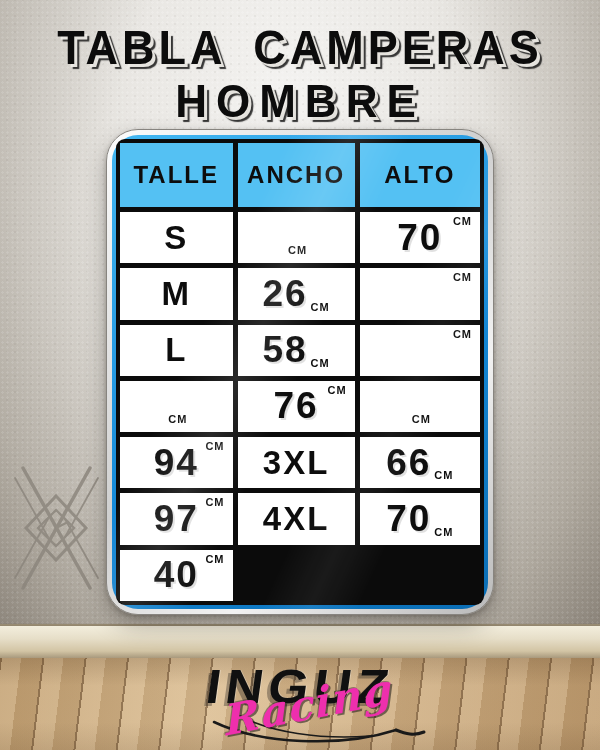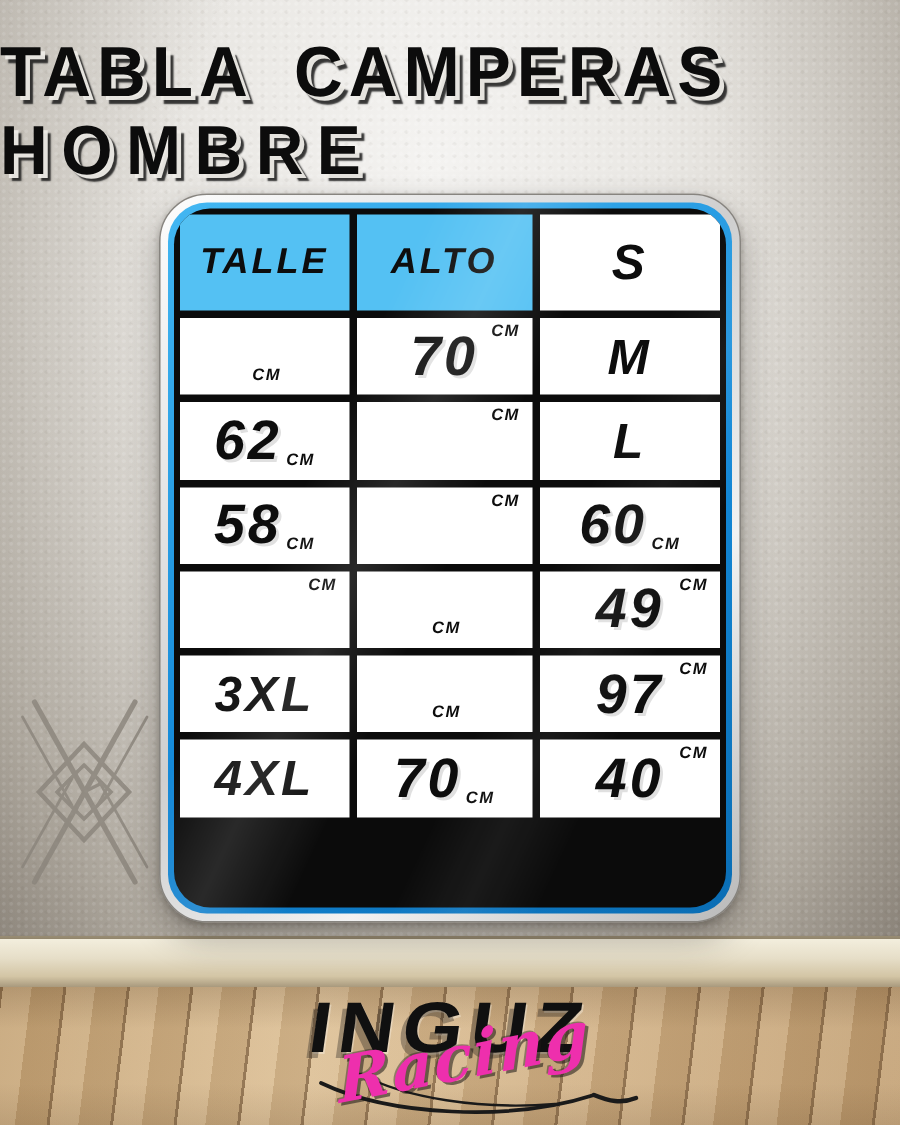--- a/index.html
+++ b/index.html
@@ -27,21 +27,21 @@
   }
   .wall::after {
     content: ""; position: absolute; inset: 0;
     background: radial-gradient(ellipse at 50% 30%,
       transparent 45%, rgba(92,84,72,0.18) 80%, rgba(70,62,52,0.32) 100%);
   }
 
   
   .title {
     position: absolute; left: 0; top: 22px; width: 600px;
-    text-align: left; z-index: 3; color: #0c0c0c;
+    text-align: center; z-index: 3; color: #0c0c0c;
   }
   .title .line1 {
     font-size: 45px; font-weight: bold; letter-spacing: 4px; word-spacing: 12px;
     transform: scaleY(1.05);
     text-shadow: 3px 3px 0 rgba(238,236,231,0.95), 5px 5px 1px rgba(22,22,22,0.85);
     white-space: nowrap;
   }
   .title .line2 {
     font-size: 44px; font-weight: bold; letter-spacing: 9px;
     margin-top: 2px; transform: scaleY(1.05);
@@ -61,27 +61,26 @@
     box-shadow: 0 10px 22px rgba(40,35,28,0.35), 0 2px 5px rgba(40,35,28,0.25);
   }
   .tbl-blue {
     width: 100%; height: 100%; border-radius: 26px; padding: 4px;
     background: linear-gradient(150deg, #43b7f2 0%, #1489d8 55%, #0a6db4 100%);
     position: relative;
   }
   .tbl-grid {
     width: 100%; height: 100%;
     background: #0b0b0b;
-    border-radius: 24px; overflow: hidden;
+    border-radius: 9px; overflow: hidden;
     display: grid;
     grid-template-columns: 1fr 1.04fr 1.07fr;
     grid-template-rows: 64px repeat(7, 1fr);
     gap: 5px;
     padding: 4px;
-    font-style: italic;
   }
   .cell {
     background: #ffffff; display: flex; align-items: center; justify-content: center;
     position: relative; color: #0d0d0d;
   }
   .th {
     background: #54c1f3;
     font-size: 24px; font-weight: bold; letter-spacing: 2px;
   }
   .td-talle { font-size: 33px; font-weight: bold; letter-spacing: 2px; }
@@ -163,67 +162,69 @@
     <polyline points="46,58 64,76 46,94 28,76 46,58" stroke-width="2.4" fill="none"></polyline>
     <polyline points="46,76 58,70" stroke-width="2.2"></polyline>
   </g>
 </svg>
 
 <div class="tbl-frame">
   <div class="tbl-blue">
     <div class="tbl-grid">
 
       <div class="cell th">TALLE</div>
+      <div class="cell th">ANCHO</div>
       <div class="cell th">ALTO</div>
 
       <div class="cell td-talle">S</div>
       <div class="cell">
         <span class="cm-sub">CM</span>
       </div>
       <div class="cell">
         <span class="cm-sup">CM</span>
         <span class="num">70</span>
       </div>
 
       <div class="cell td-talle">M</div>
       <div class="cell">
-        <span class="num">62</span>
+        <span class="num">26</span>
         <span class="cm-sub">CM</span>
       </div>
       <div class="cell">
         <span class="cm-sup">CM</span>
       </div>
 
       <div class="cell td-talle">L</div>
       <div class="cell">
         <span class="num">58</span>
         <span class="cm-sub">CM</span>
       </div>
       <div class="cell">
         <span class="cm-sup">CM</span>
       </div>
 
       <div class="cell">
-        <span class="num">60</span>
-        <span class="cm-sub">CM</span>
-      </div>
-      <div class="cell">
-        <span class="cm-sup">CM</span>
-      </div>
-
-      <div class="cell">
-        <span class="cm-sub">CM</span>
-      </div>
-      <div class="cell">
-        <span class="cm-sup">CM</span>
-        <span class="num">49</span>
+        <span class="cm-sub">CM</span>
+      </div>
+      <div class="cell">
+        <span class="cm-sup">CM</span>
+        <span class="num">76</span>
+      </div>
+
+      <div class="cell">
+        <span class="cm-sub">CM</span>
+      </div>
+      <div class="cell">
+        <span class="cm-sup">CM</span>
+        <span class="num">94</span>
       </div>
 
       <div class="cell td-talle">3XL</div>
       <div class="cell">
+        <span class="num">66</span>
         <span class="cm-sub">CM</span>
       </div>
       <div class="cell">
         <span class="cm-sup">CM</span>
         <span class="num">97</span>
       </div>
 
       <div class="cell td-talle">4XL</div>
       <div class="cell">
         <span class="num">70</span>

